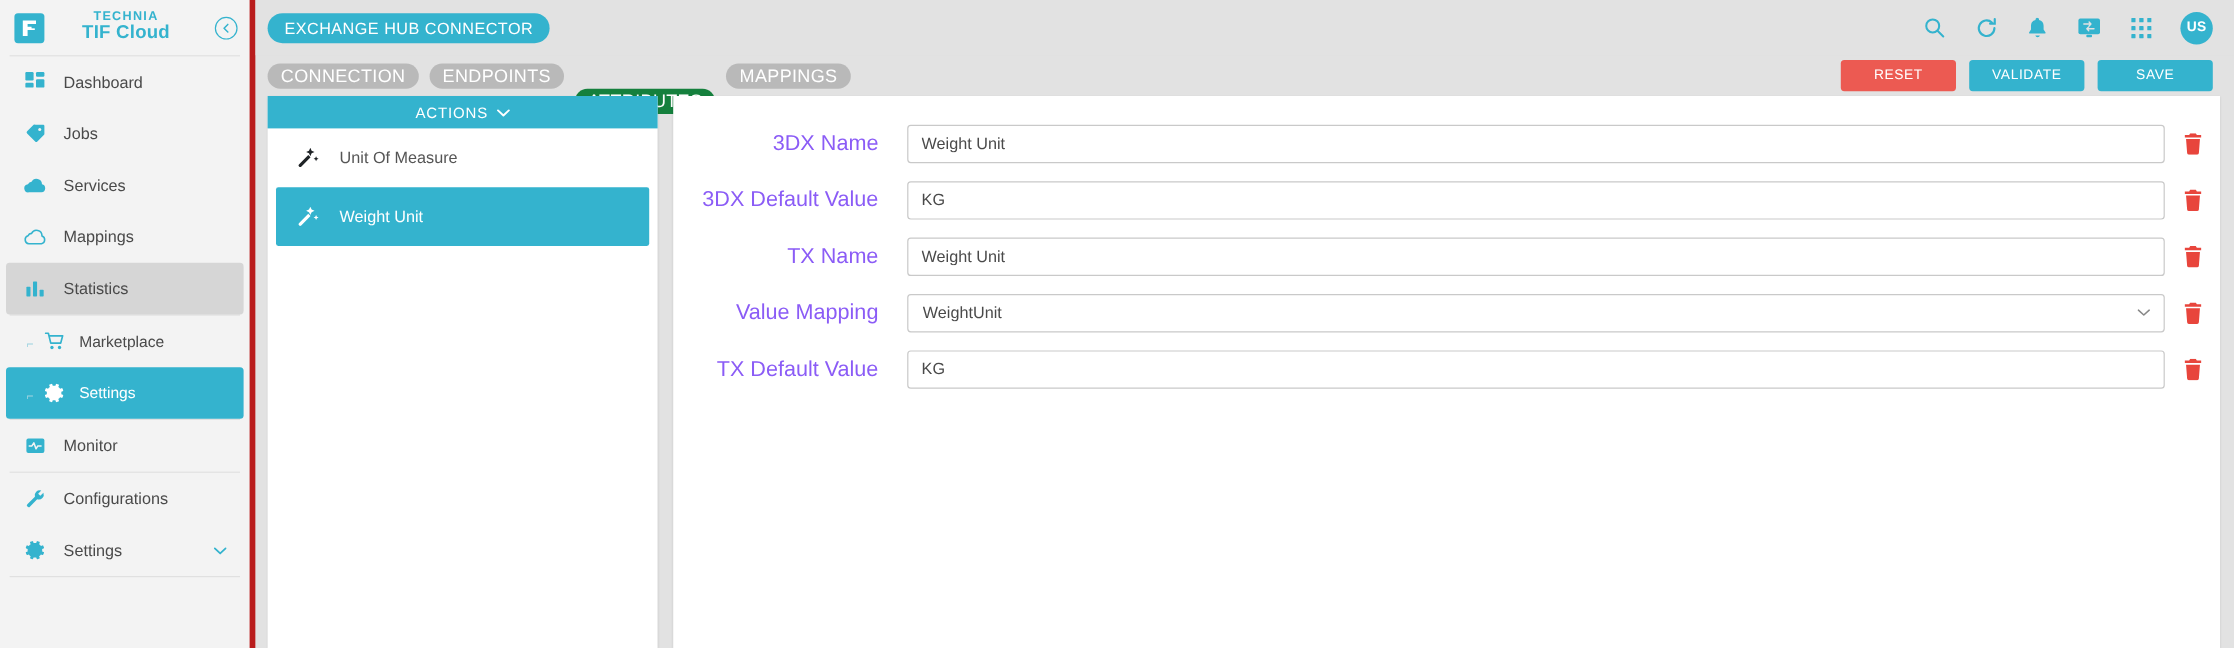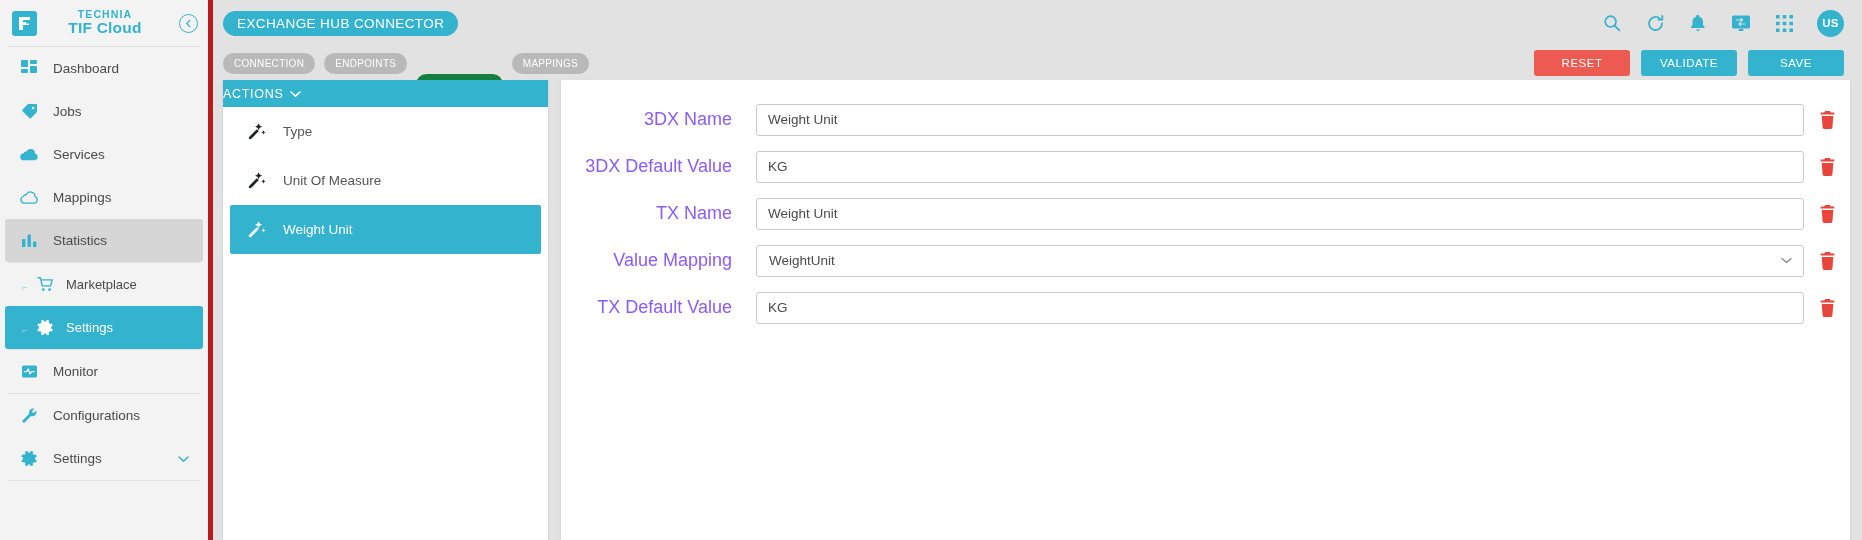--- a/index.html
+++ b/index.html
@@ -67,42 +67,42 @@
   .avatar {
     width: 27px; height: 27px; border-radius: 50%; background: #34b3ce; color: #fff;
     display: flex; align-items: center; justify-content: center;
     font-size: 11.5px; font-weight: bold; letter-spacing: .3px; cursor: pointer;
   }
 
   .tabbar { height: 34px; display: flex; align-items: center; padding: 0 18px 0 10px; }
   .tab {
     height: 21px; border-radius: 11px; background: #b9b9b9; color: #fff;
     display: inline-flex; align-items: center; padding: 0 11px;
-    font-size: 10px; margin-right: 9px; cursor: pointer; letter-spacing: .3px;
+    font-size: 15px; margin-right: 9px; cursor: pointer; letter-spacing: .3px;
   }
   .tab.active { background: #15803d; margin-top: 42px; }
   .tab-actions { margin-left: auto; display: flex; gap: 11px; }
   .btn {
     min-width: 96px; height: 26px; border-radius: 3px; border: none; color: #fff;
     font-size: 11.5px; letter-spacing: .5px; cursor: pointer; padding: 0 14px;
     font-family: "Liberation Sans", sans-serif;
   }
   .btn.reset { background: #ec5a52; }
   .btn.validate, .btn.save { background: #34b3ce; }
 
   
   .content { flex: 1; display: flex; padding: 0 0 0 10px; gap: 13px; min-height: 0; }
 
   .actions-panel {
     width: 325px; flex: 0 0 325px; background: #fff; display: flex; flex-direction: column;
     box-shadow: 0 1px 2px rgba(0,0,0,.12);
   }
   .actions-header {
     background: #34b3ce; color: #fff; height: 27px; display: flex;
-    align-items: center; justify-content: flex-start; gap: 7px;
+    align-items: center; justify-content: center; gap: 7px;
     font-size: 12.5px; letter-spacing: .7px; cursor: pointer;
   }
   .action-item {
     display: flex; align-items: center; gap: 17px; height: 49px; padding-left: 17px;
     color: #555; font-size: 13.5px; cursor: pointer; margin: 0 7px;
   }
   .action-item.selected { background: #34b3ce; color: #fff; border-radius: 2px; }
   .action-item .wic { width: 19px; height: 19px; flex: 0 0 19px; color: #1f2326; }
   .action-item.selected .wic { color: #fff; }
 
@@ -340,30 +340,20 @@
       <div class="actions-panel">
         <div class="actions-header">
           <span>ACTIONS</span>
           <span>
             <svg width="11" height="8" viewBox="0 0 11 8">
                 <path d="M1 2l4.5 4.2L10 2" stroke="#fff" stroke-width="1.6" fill="none" stroke-linecap="round" stroke-linejoin="round"></path>
               </svg>
           </span>
         </div>
 
-        <div class="action-item">
-          <span class="wic">
-            <svg width="19" height="19" viewBox="0 0 19 19" fill="currentColor">
-                <path d="M11.6 1.2l1.1 2.4 2.4 1.1-2.4 1.1-1.1 2.4-1.1-2.4-2.4-1.1 2.4-1.1z"></path>
-                <path d="M16.4 8.2l.66 1.44 1.44.66-1.44.66-.66 1.44-.66-1.44-1.44-.66 1.44-.66z"></path>
-                <path d="M9.9 7.2l1.9 1.9L4 16.9a1.35 1.35 0 01-1.9-1.9z"></path>
-              </svg>
-          </span>
-          <span>Type</span>
-        </div>
 
         <div class="action-item">
           <span class="wic">
             <svg width="19" height="19" viewBox="0 0 19 19" fill="currentColor">
                 <path d="M11.6 1.2l1.1 2.4 2.4 1.1-2.4 1.1-1.1 2.4-1.1-2.4-2.4-1.1 2.4-1.1z"></path>
                 <path d="M16.4 8.2l.66 1.44 1.44.66-1.44.66-.66 1.44-.66-1.44-1.44-.66 1.44-.66z"></path>
                 <path d="M9.9 7.2l1.9 1.9L4 16.9a1.35 1.35 0 01-1.9-1.9z"></path>
               </svg>
           </span>
           <span>Unit Of Measure</span>

